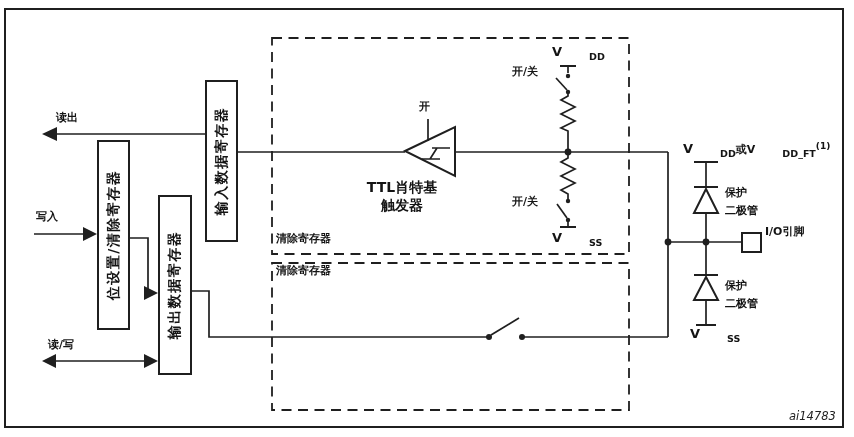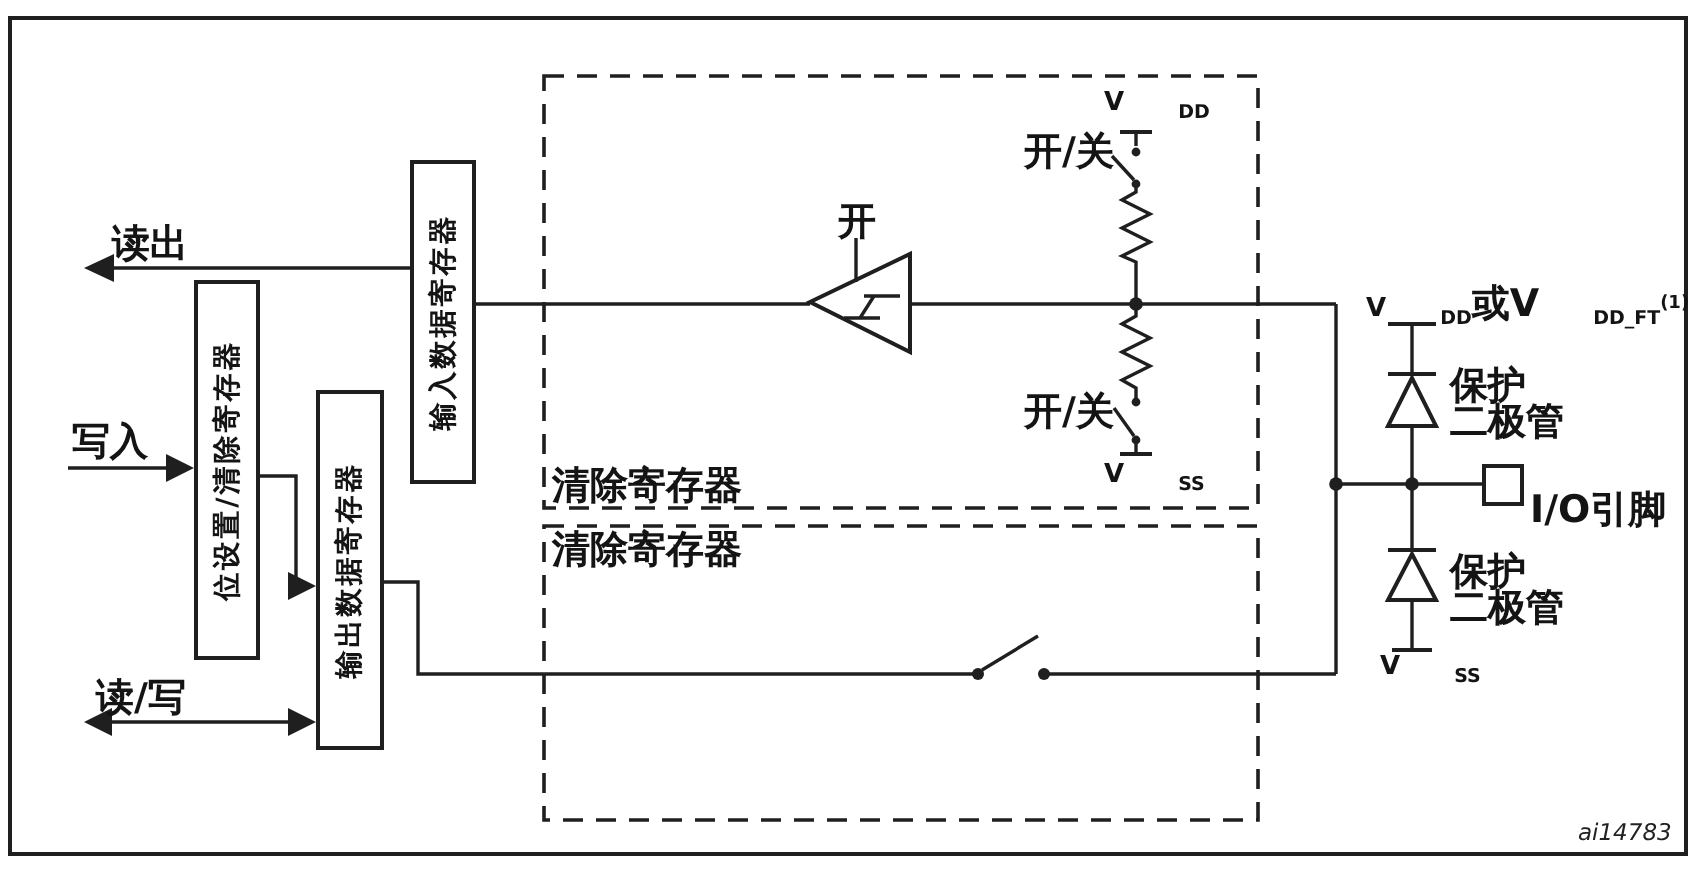--- a/index.html
+++ b/index.html
@@ -11,21 +11,21 @@
     position:absolute; left:4px; top:8px; width:840px; height:420px;
     border:2px solid #1f1f1f; box-sizing:border-box; background:#ffffff;
   }
   svg.layer { position:absolute; left:0; top:0; }
   .w   { stroke:#1f1f1f; stroke-width:1.7; fill:none; }
   .w2  { stroke:#1f1f1f; stroke-width:2;   fill:none; }
   .dash{ stroke:#1f1f1f; stroke-width:1.8; fill:none; stroke-dasharray:10 6.5; }
   .fil { fill:#1f1f1f; stroke:none; }
   .sym { stroke:#1f1f1f; stroke-width:2; fill:#ffffff; }
   .lbl {
-    position:absolute; color:#141414; font-weight:bold; font-size:19px;
+    position:absolute; color:#141414; font-weight:bold; font-size:11px;
     line-height:1.15; white-space:nowrap;
   }
   .ctr { text-align:center; }
   .two { line-height:18px; }
   .vblock {
     position:absolute; border:2px solid #1f1f1f; background:#ffffff;
     box-sizing:border-box;
   }
   .vtext {
     position:absolute; left:50%; top:50%;
@@ -120,38 +120,42 @@
     <span class="vtext">输出数据寄存器</span>
   </div>
 
   <div class="lbl" style="left:56px;top:112px">读出</div>
   <div class="lbl" style="left:36px;top:211px">写入</div>
   <div class="lbl" style="left:48px;top:339px">读/写</div>
 
   <div class="lbl" style="left:276px;top:233px">清除寄存器</div>
   <div class="lbl" style="left:276px;top:265px">清除寄存器</div>
 
+  <div class="lbl ctr two" style="left:342px;top:178px;width:120px;font-size:14px">
+    <div>TTL肖特基</div>
+    <div>触发器</div>
+  </div>
 
   <div class="lbl" style="left:419px;top:101px">开</div>
   <div class="lbl" style="left:512px;top:66px">开/关</div>
   <div class="lbl" style="left:512px;top:196px">开/关</div>
 
   <div class="lbl pwr" style="left:552px;top:45px"><span>V</span><span class="sub">DD</span></div>
   <div class="lbl pwr" style="left:552px;top:231px"><span>V</span><span class="sub">SS</span></div>
 
-  <div class="lbl pwr" style="left:683px;top:142px"><span>V</span><span class="sub">DD</span><span style="font-size:19px">或V</span><span class="sub">DD_FT</span><span class="sup">(1)</span></div>
+  <div class="lbl pwr" style="left:683px;top:142px"><span>V</span><span class="sub">DD</span><span style="font-size:11px">或V</span><span class="sub">DD_FT</span><span class="sup">(1)</span></div>
 
   <div class="lbl two" style="left:725px;top:184px">
     <div>保护</div>
     <div>二极管</div>
   </div>
   <div class="lbl two" style="left:725px;top:277px">
     <div>保护</div>
     <div>二极管</div>
   </div>
 
-  <div class="lbl" style="left:765px;top:245px">I/O引脚</div>
+  <div class="lbl" style="left:765px;top:226px">I/O引脚</div>
 
   <div class="lbl pwr" style="left:690px;top:327px"><span>V</span><span class="sub">SS</span></div>
 
   <div class="lbl figid" style="left:789px;top:410px">ai14783</div>
 
 </div>
 
 </body></html>

